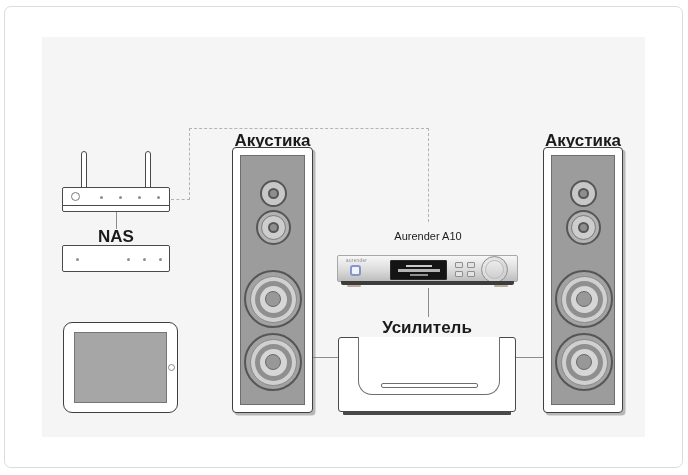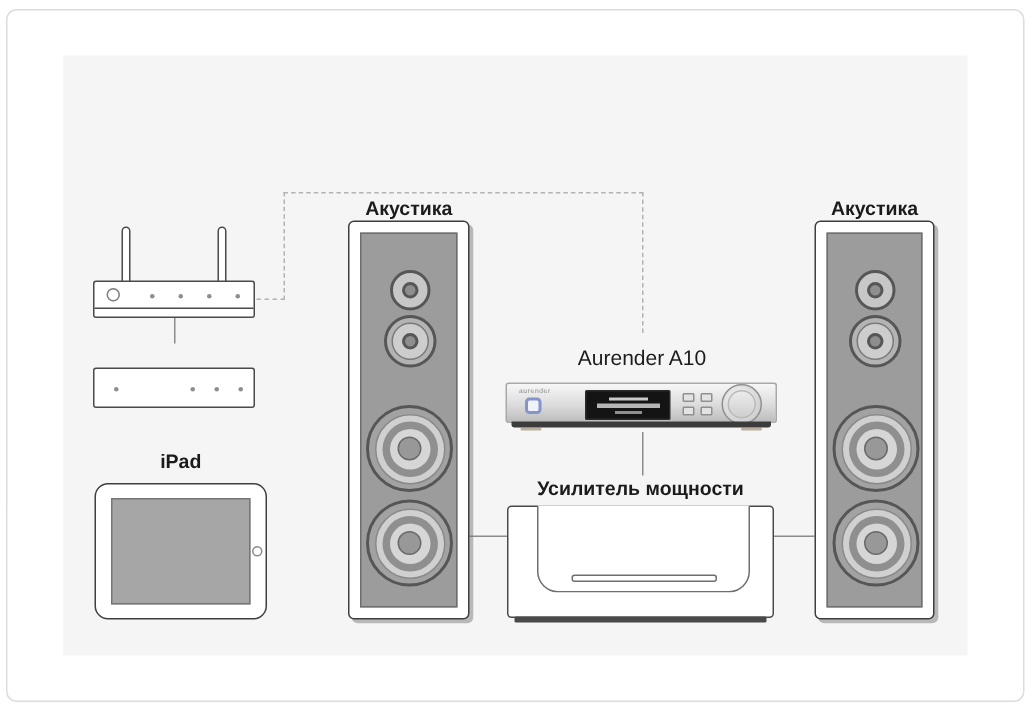--- a/index.html
+++ b/index.html
@@ -14,24 +14,24 @@
   }
   .panel{
     position:absolute;left:42px;top:37px;width:603px;height:400px;
     background:#f5f5f6;
   }
   .title{
     position:absolute;left:42px;top:42px;width:604px;text-align:center;
     font-size:18.5px;color:#2b2b2b;letter-spacing:.2px;
   }
   .lbl{
-    position:absolute;text-align:center;font-size:13px;font-weight:600;
+    position:absolute;text-align:center;font-size:17px;font-weight:600;
     color:#1b1b1b;
   }
-  .lbl-light{font-weight:400;font-size:14px;color:#1c1c1c;}
+  .lbl-light{font-weight:400;font-size:11px;color:#1c1c1c;}
   
   .hline{position:absolute;height:0;border-top:1.5px solid #8c8c8c;}
   .vline{position:absolute;width:0;border-left:1.5px solid #8c8c8c;}
   .hdash{position:absolute;height:0;border-top:1.5px dashed #b3b3b3;}
   .vdash{position:absolute;width:0;border-left:1.5px dashed #b3b3b3;}
   
   .antenna{position:absolute;width:6px;height:38px;background:#fff;
     border:1.2px solid #4a4a4a;border-radius:3px 3px 1px 1px;}
   .rbox{position:absolute;background:#fff;border:1.2px solid #4a4a4a;border-radius:2px;}
   .router-split{position:absolute;left:0;right:0;top:17px;border-top:1px solid #4a4a4a;}
@@ -106,28 +106,28 @@
   <div class="antenna" style="left:145px;top:151px;"></div>
   <div class="rbox" style="left:62px;top:187px;width:108px;height:25px;">
     <div class="router-split"></div>
     <div class="biglamp"></div>
     <div class="dot" style="left:37px;top:8px;"></div>
     <div class="dot" style="left:56px;top:8px;"></div>
     <div class="dot" style="left:75px;top:8px;"></div>
     <div class="dot" style="left:94px;top:8px;"></div>
   </div>
 
+  <div class="lbl" style="left:62px;top:227px;width:108px;">NAS</div>
   <div class="rbox" style="left:62px;top:245px;width:108px;height:27px;">
     <div class="dot" style="left:13px;top:12px;"></div>
     <div class="dot" style="left:64px;top:12px;"></div>
     <div class="dot" style="left:80px;top:12px;"></div>
     <div class="dot" style="left:96px;top:12px;"></div>
   </div>
 
-  <div class="lbl" style="left:63px;top:300px;width:115px;">iPad</div>
   <div class="ipad-body">
     <div class="ipad-screen"></div>
     <div class="ipad-home"></div>
   </div>
 
   <div class="lbl" style="left:232px;top:131px;width:81px;">Акустика</div>
   <div class="cab" style="left:232px;width:81px;">
     <div class="baffle">
       <div class="drv cc tweeter" style="left:19px;top:24px;">
           <div class="dotcap"></div>

